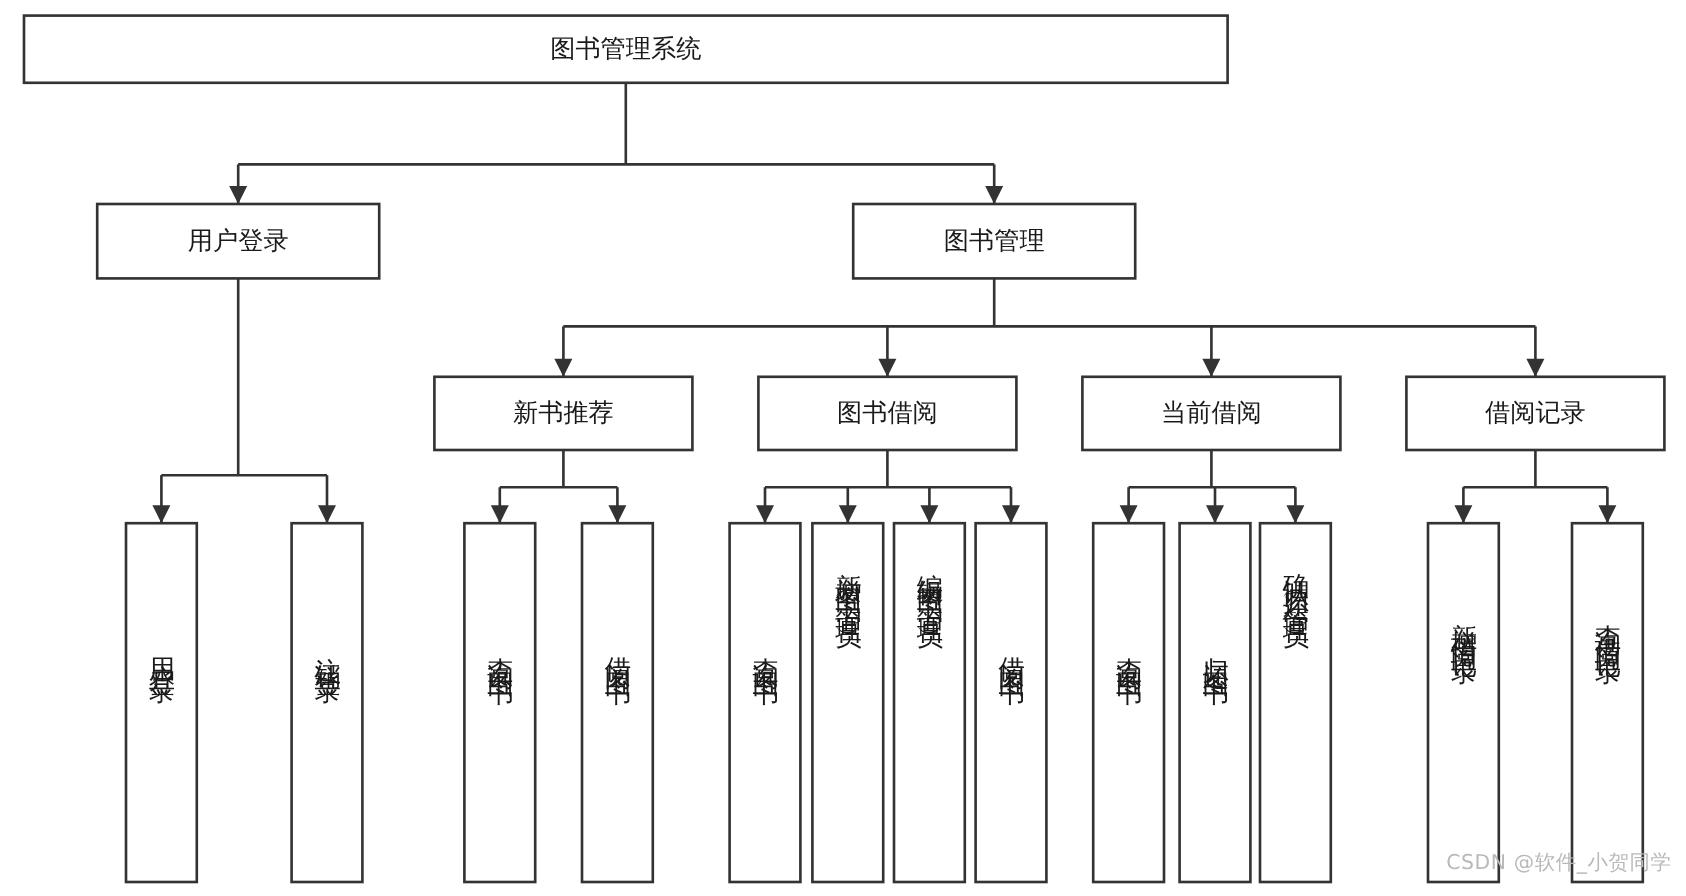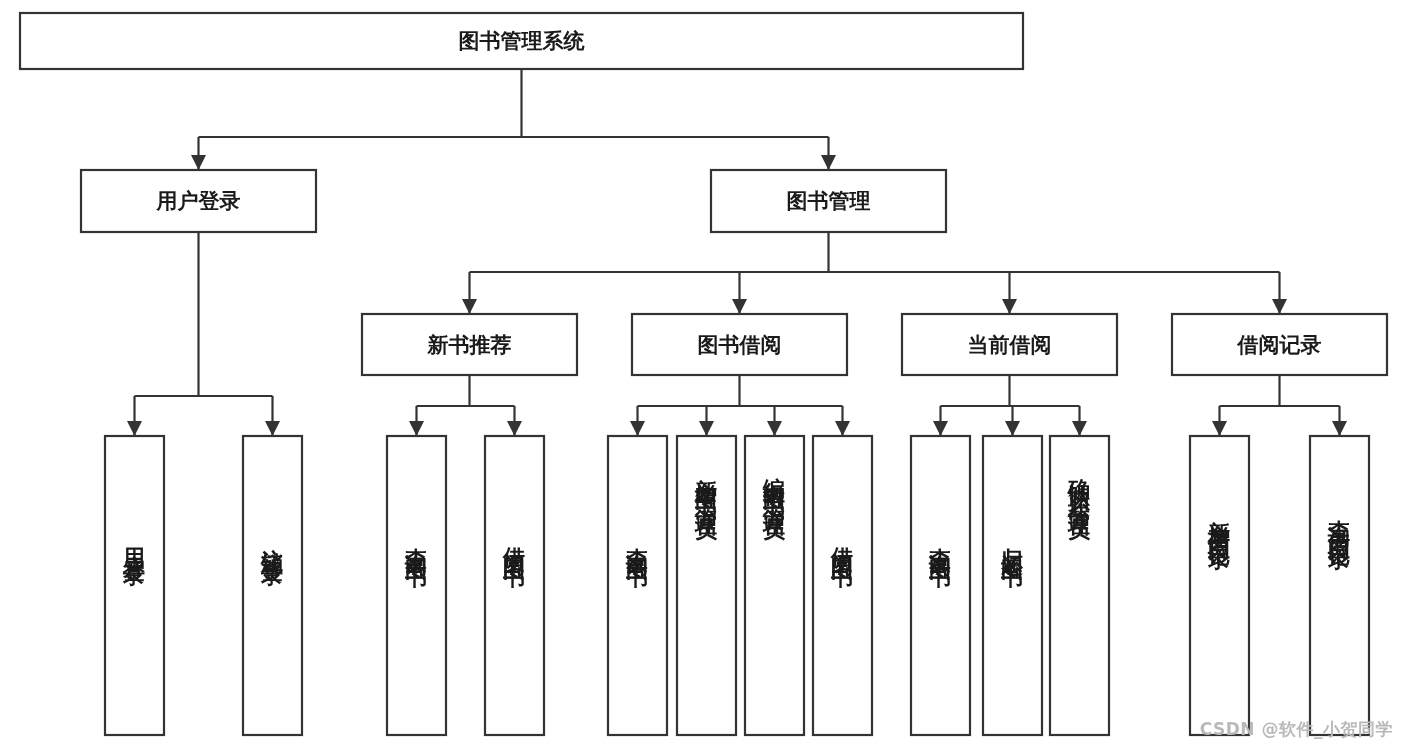--- a/index.html
+++ b/index.html
@@ -13,21 +13,20 @@
     position: relative;
     font-family: "DejaVu Sans", "Liberation Sans", sans-serif;
     overflow: hidden;
   }
   #diagram-root {
     position: absolute;
     left: 0;
     top: 0;
     width: 1405px;
     height: 747px;
-    font-weight: bold;
   }
   svg.diagram-canvas {
     display: block;
     width: 1405px;
     height: 747px;
   }
   .node-box {
     fill: #ffffff;
     stroke: #333333;
     stroke-width: 2.2;
@@ -62,21 +61,21 @@
     font-family: "DejaVu Sans", "Liberation Sans", sans-serif;
     font-size: 22px;
     line-height: 1.05;
     letter-spacing: 6px;
     color: #1a1a1a;
     white-space: nowrap;
   }
   #watermark {
     position: absolute;
     right: 12px;
-    bottom: 6px;
+    bottom: 17px;
     font-family: "DejaVu Sans", "Liberation Sans", sans-serif;
     font-size: 17px;
     color: #b9b9b9;
     white-space: nowrap;
     letter-spacing: 0.5px;
   }
 </style>
 </head>
 <body>
 

